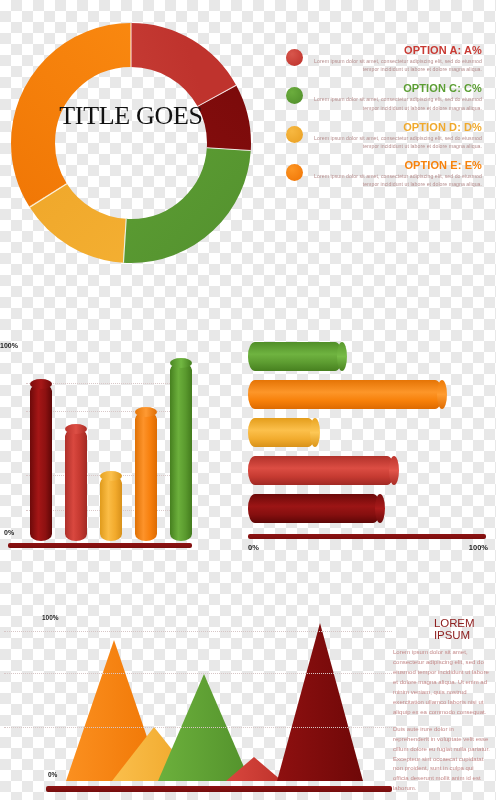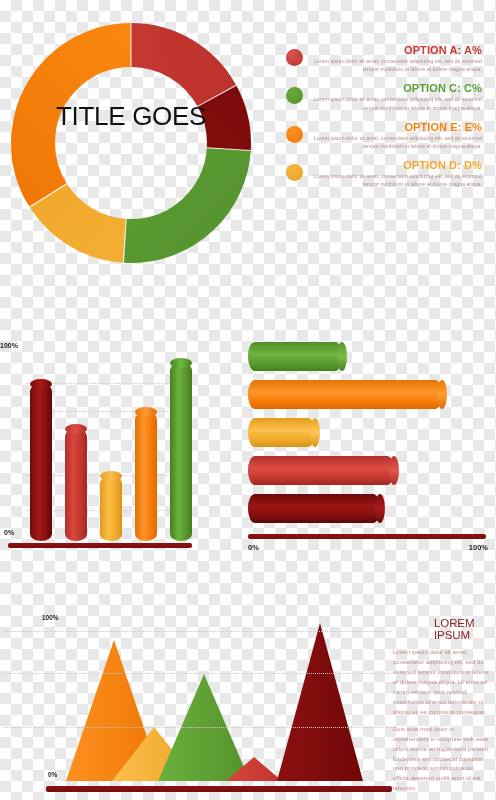--- a/index.html
+++ b/index.html
@@ -10,21 +10,21 @@
     overflow:hidden;
     background-color:#ffffff;
     background-image:
       linear-gradient(45deg, #e8e8e8 25%, transparent 25%, transparent 75%, #e8e8e8 75%),
       linear-gradient(45deg, #e8e8e8 25%, transparent 25%, transparent 75%, #e8e8e8 75%);
     background-size:22px 22px;
     background-position:0 0, 11px 11px;
   }
 
   
-  #donut-section{ position:absolute; left:0; top:8px; width:262px; height:270px; }
+  #donut-section{ position:absolute; left:0; top:8px; width:262px; height:270px;font-family:Liberation Serif, serif; }
   #donut-svg{ display:block; }
   #donut-title{
     position:absolute; left:52px; top:92px; width:158px;
     text-align:center; color:#111; font-size:26px; line-height:1.25;
     letter-spacing:-0.3px;
   }
 
   
   #legend{ position:absolute; left:286px; top:44px; width:196px; }
   .legend-item{ position:relative; padding-left:28px; margin-bottom:8.5px;text-align:right; }
@@ -160,28 +160,28 @@
   </div>
 
 
   <div class="legend-item">
     <span class="legend-dot" style="background:radial-gradient(circle at 35% 30%,#6bad3d,#4f8c2a);"></span>
     <div class="legend-head" style="color:#5b9e33;">OPTION C: C%</div>
     <div class="legend-body">Lorem ipsum dolor sit amet, consectetur adipiscing elit, sed do eiusmod tempor incididunt ut labore et dolore magna aliqua.</div>
   </div>
 
   <div class="legend-item">
+    <span class="legend-dot" style="background:radial-gradient(circle at 35% 30%,#f7b841,#e99e20);"></span>
+    <div class="legend-head" style="color:#f0a92c;">OPTION D: D%</div>
+    <div class="legend-body">Lorem ipsum dolor sit amet, consectetur adipiscing elit, sed do eiusmod tempor incididunt ut labore et dolore magna aliqua.</div>
+  </div>
+
+  <div class="legend-item">
     <span class="legend-dot" style="background:radial-gradient(circle at 35% 30%,#fd9522,#ef7304);"></span>
     <div class="legend-head" style="color:#f7820b;">OPTION E: E%</div>
-    <div class="legend-body">Lorem ipsum dolor sit amet, consectetur adipiscing elit, sed do eiusmod tempor incididunt ut labore et dolore magna aliqua.</div>
-  </div>
-
-  <div class="legend-item">
-    <span class="legend-dot" style="background:radial-gradient(circle at 35% 30%,#f7b841,#e99e20);"></span>
-    <div class="legend-head" style="color:#f0a92c;">OPTION D: D%</div>
     <div class="legend-body">Lorem ipsum dolor sit amet, consectetur adipiscing elit, sed do eiusmod tempor incididunt ut labore et dolore magna aliqua.</div>
   </div>
 
 </div>
 
 <div id="vbar-section">
   <div id="vbar-ylab-top">100%</div>
   <div id="vbar-ylab-bot">0%</div>
 
   <div id="vbar-plot">

